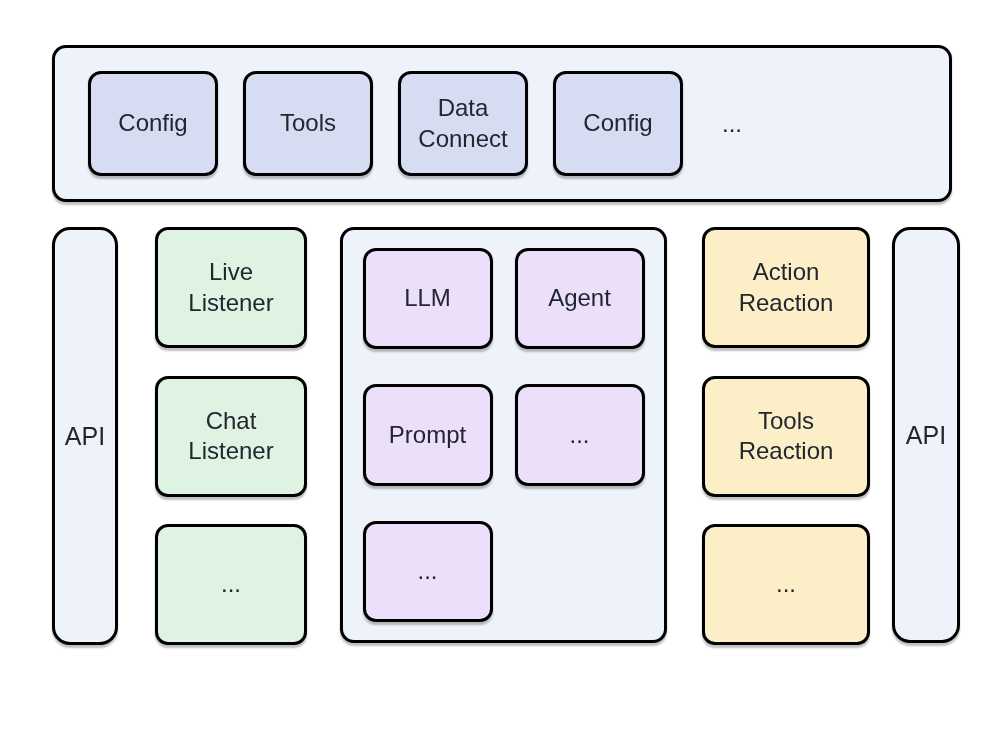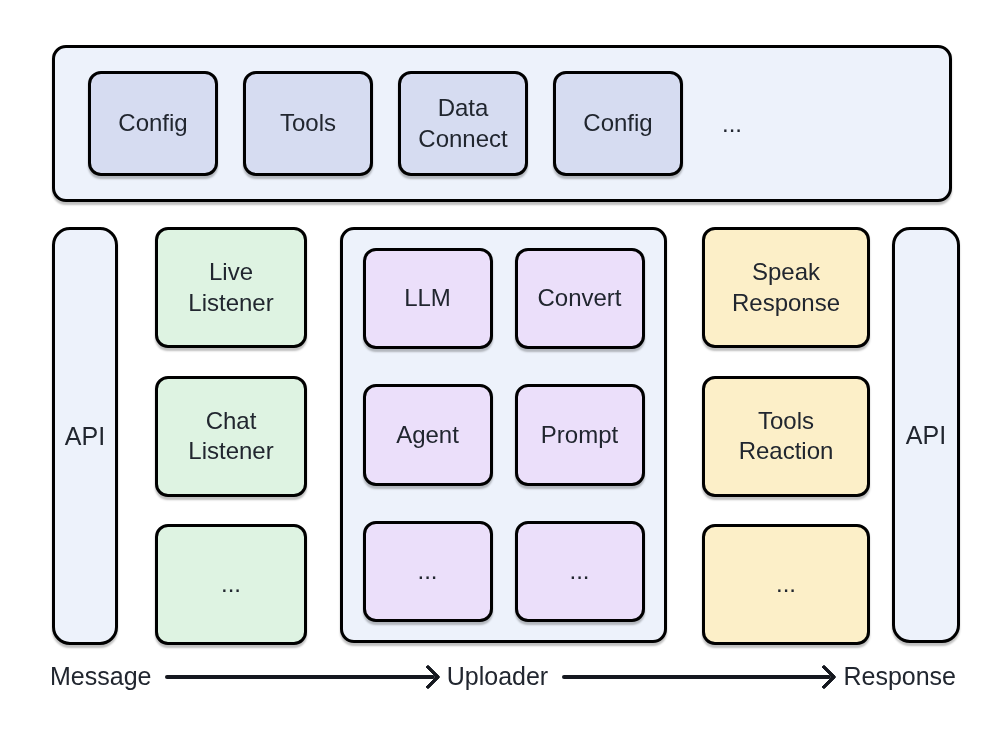--- a/index.html
+++ b/index.html
@@ -124,38 +124,30 @@
   </div>
 
   <div class="vcol listeners">
     <div class="node listener">Live Listener</div>
     <div class="node listener">Chat Listener</div>
     <div class="node listener">...</div>
   </div>
 
   <div class="uploader-box">
     <div class="node uploader-cell">LLM</div>
-    <div class="node uploader-cell">Convert</div>
     <div class="node uploader-cell">Agent</div>
     <div class="node uploader-cell">Prompt</div>
     <div class="node uploader-cell">...</div>
     <div class="node uploader-cell">...</div>
   </div>
 
   <div class="vcol reactions">
-    <div class="node reaction">Speak Response</div>
+    <div class="node reaction">Action Reaction</div>
     <div class="node reaction">Tools Reaction</div>
     <div class="node reaction">...</div>
   </div>
 
   <div class="api-rail api-right">
     <span>API</span>
   </div>
 
-  <div class="flow-row">
-    <span class="flow-label">Message</span>
-    <div class="flow-arrow"></div>
-    <span class="flow-label">Uploader</span>
-    <div class="flow-arrow"></div>
-    <span class="flow-label">Response</span>
-  </div>
 
 </div>
 
 </body></html>

